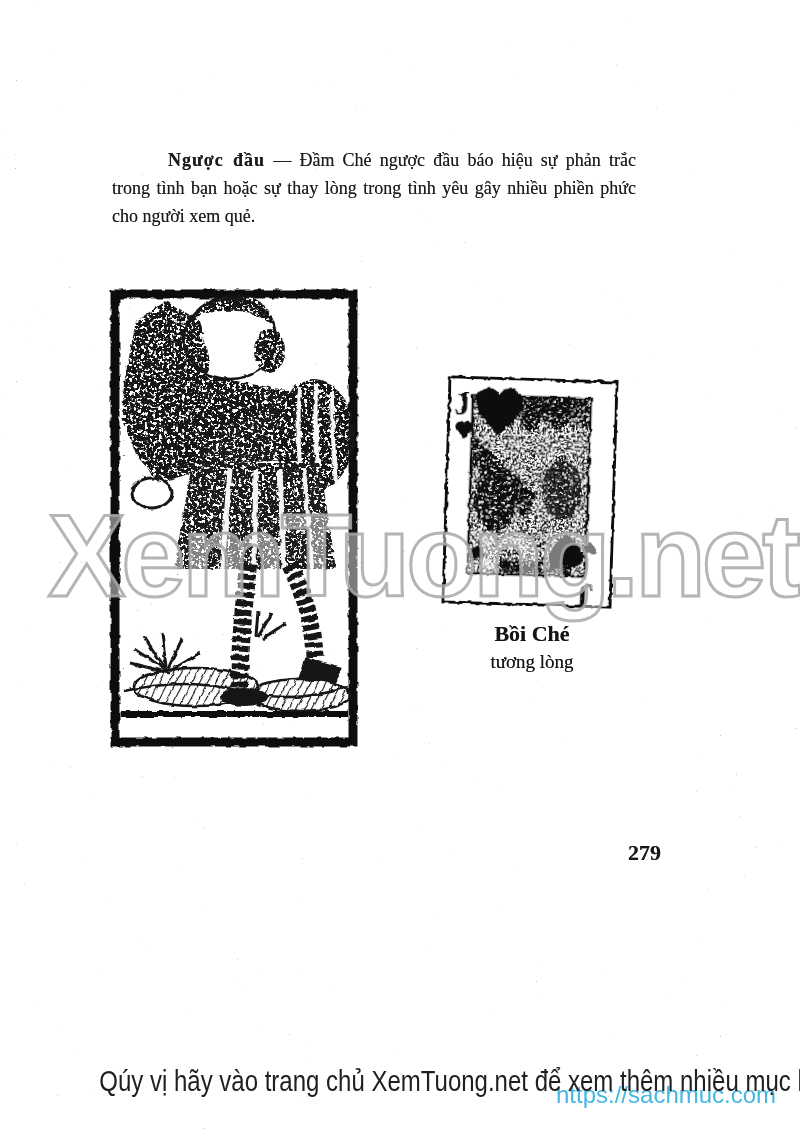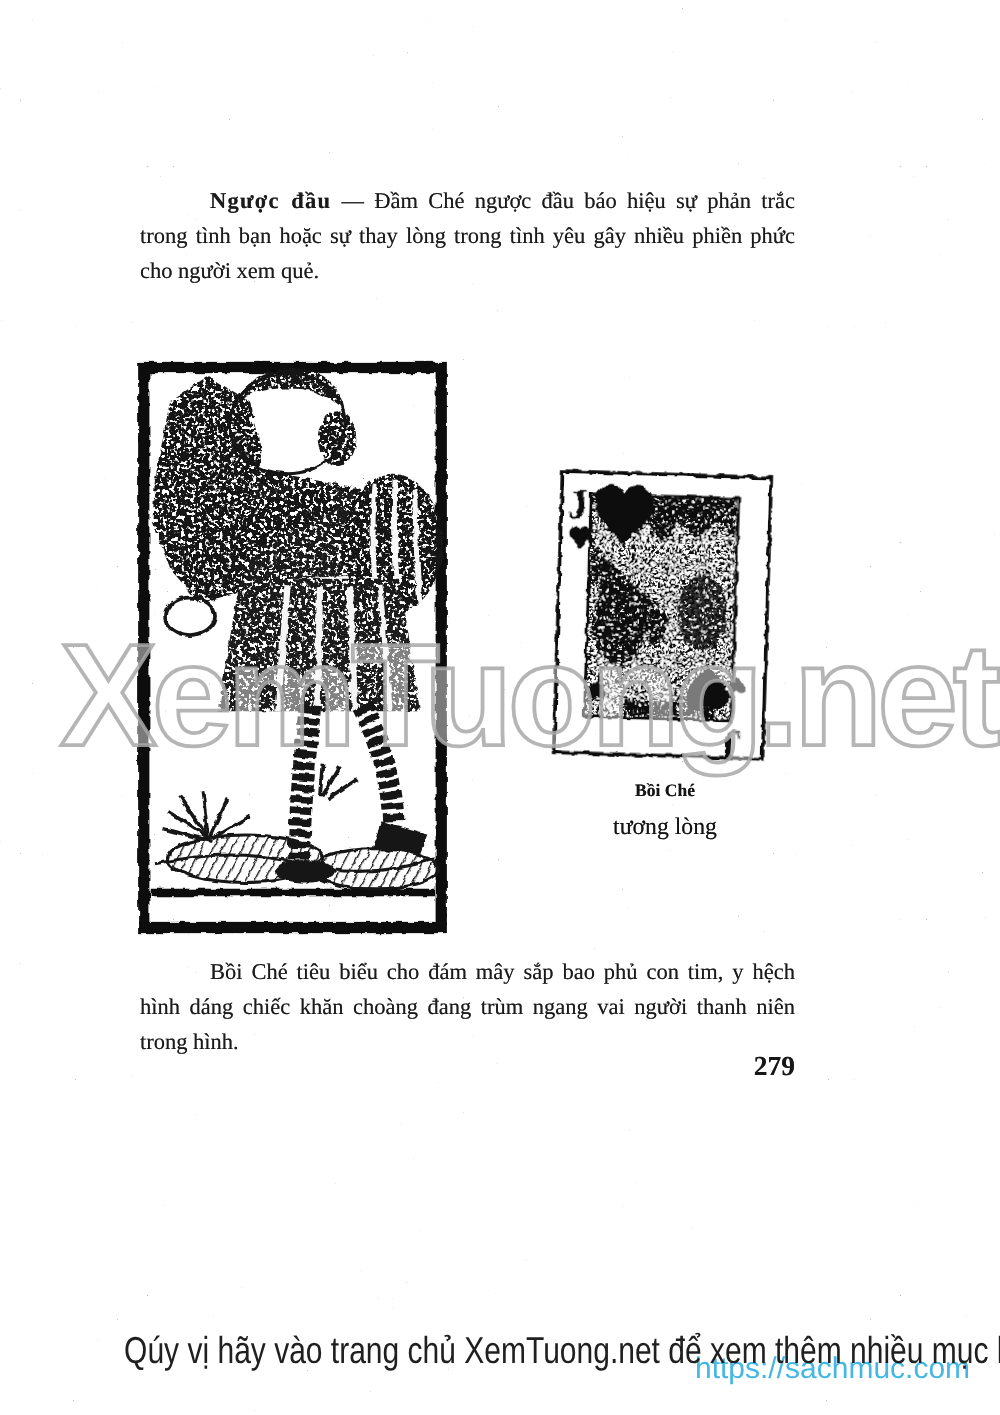--- a/index.html
+++ b/index.html
@@ -30,26 +30,26 @@
   .cardbox{position:absolute;left:444px;top:377px;width:172px;height:230px;
     transform:rotate(1.8deg);z-index:1;}
   .card-rank{font-family:"Liberation Serif","DejaVu Serif",serif;font-weight:bold;}
 
   
   .caption{
     position:absolute;left:443px;top:620px;width:178px;z-index:2;
     text-align:center;color:#141414;line-height:28px;
     text-shadow:0 0 0.5px rgba(20,20,20,0.7);
   }
-  .caption .c1,.caption .c3{font-weight:bold;font-size:14px;}
+  .caption .c1,.caption .c3{font-weight:bold;font-size:22px;}
   .caption .c2{font-size:19px;}
 
   
   .pagenum{
-    position:absolute;left:540px;top:840px;width:96px;text-align:right;
+    position:absolute;left:565px;top:840px;width:96px;text-align:right;
     font-size:22px;font-weight:bold;color:#171717;z-index:2;
     text-shadow:0 0 0.5px rgba(0,0,0,0.6);
   }
 
   
   .watermark{
     position:absolute;left:48px;top:498px;width:740px;z-index:5;
     font-family:"Liberation Sans","DejaVu Sans",sans-serif;
     font-size:116px;font-weight:bold;letter-spacing:-4px;line-height:116px;
     color:rgba(255,255,255,0.45);
@@ -190,23 +190,20 @@
         <text class="card-rank" transform="translate(152,206) rotate(180)" font-size="32" fill="#0b0b0b">J</text>
       </g>
     </svg>
   </div>
 
   <div class="caption">
     <div class="c1">Bồi Ché</div>
     <div class="c2">tương lòng</div>
   </div>
 
-  <div class="text-block tb-bottom">
-    <p class="indent">Bồi Ché tiêu biểu cho đám mây sắp bao phủ con tim, y hệch hình dáng chiếc khăn choàng đang trùm ngang vai người thanh niên trong hình.</p>
-  </div>
 
   <div class="pagenum">279</div>
 
   <div class="watermark">XemTuong.net</div>
 
   <div class="footer-url">https://sachmuc.com</div>
   <div class="footer">
     <span class="squeeze">Qúy vị hãy vào trang chủ XemTuong.net để xem thêm nhiều mục hay khác</span>
   </div>
 

